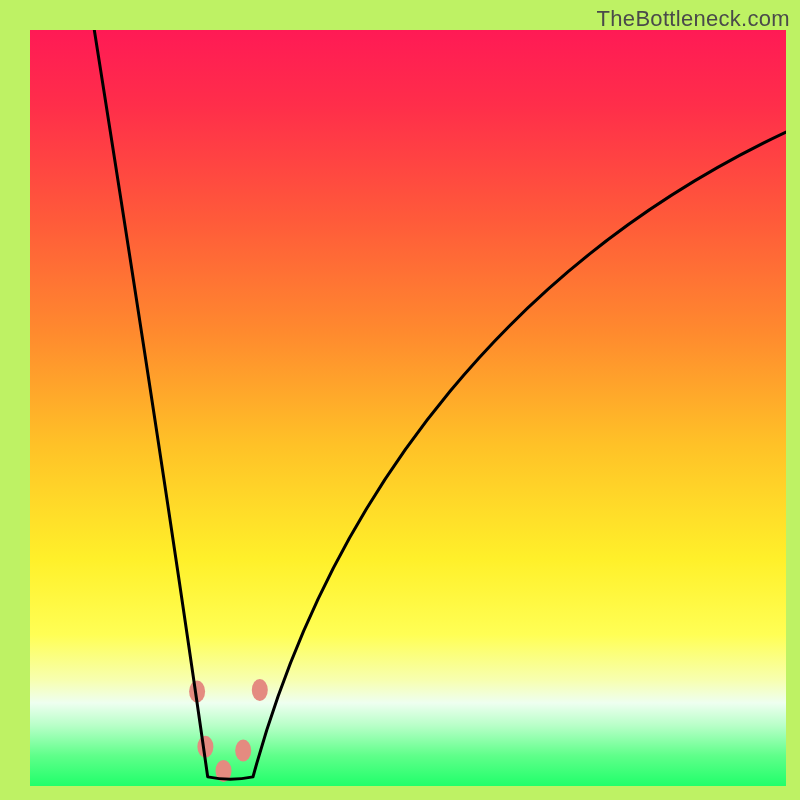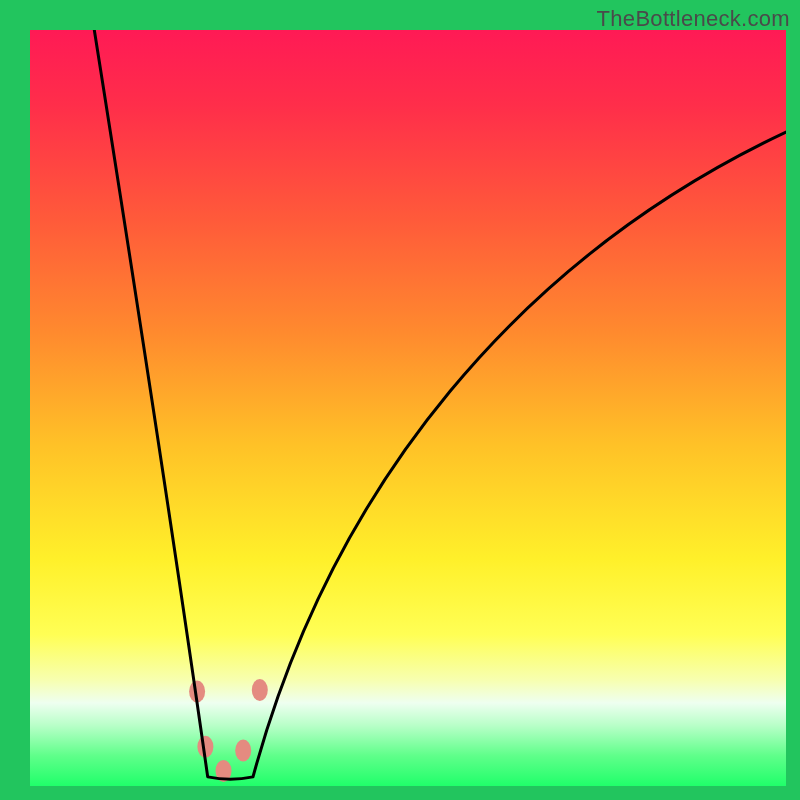--- a/index.html
+++ b/index.html
@@ -8,21 +8,21 @@
     width: 800px;
     height: 800px;
     background: #000000;
     font-family: Arial, Helvetica, sans-serif;
     overflow: hidden;
   }
   .frame {
     position: relative;
     width: 800px;
     height: 800px;
-    background: #22c55e;
+    background: #bef264;
   }
   .watermark {
     position: absolute;
     top: 6px;
     right: 10px;
     color: #4a4a4a;
     font-size: 22px;
     font-weight: 400;
     letter-spacing: 0.3px;
     z-index: 50;

